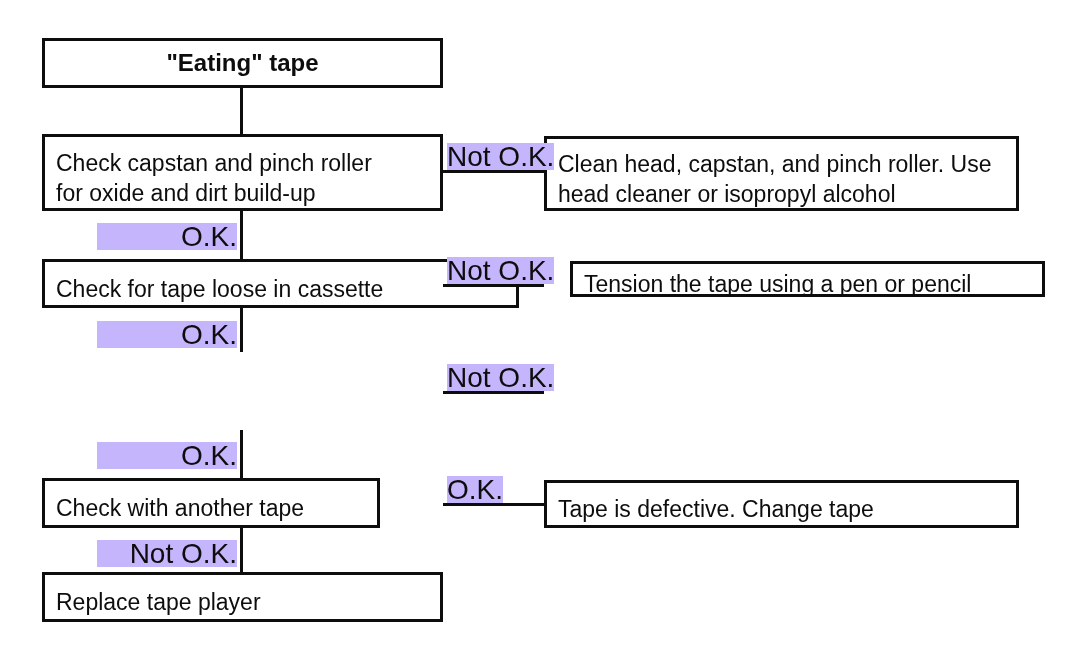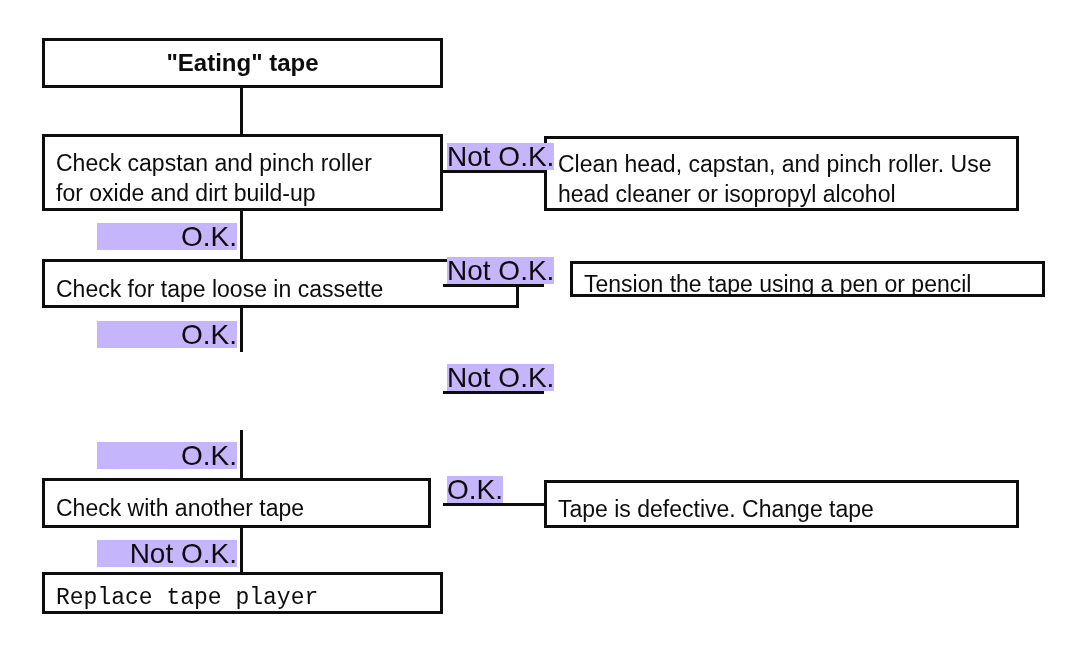--- a/index.html
+++ b/index.html
@@ -33,22 +33,22 @@
     justify-content: center;
     font-weight: bold;
     font-size: 24px;
     padding: 2px 8px;
   }
   
   .b-start { left: 42px;  top: 38px;  width: 401px; height: 50px; }
   .b-c1    { left: 42px;  top: 134px; width: 401px; height: 77px; }
   .b-c2    { left: 42px;  top: 259px; width: 477px; height: 49px; }
   .b-c3    { left: 42px;  top: 352px; width: 401px; height: 78px; }
-  .b-c4    { left: 42px;  top: 478px; width: 389px; height: 50px; }
-  .b-c5    { left: 42px;  top: 572px; width: 401px; height: 42px; font-family: Liberation Mono, monospace; }
+  .b-c4    { left: 42px;  top: 478px; width: 338px; height: 50px; }
+  .b-c5    { left: 42px;  top: 572px; width: 401px; height: 50px; }
   
   .b-r1 { left: 544px; top: 136px; width: 475px; height: 75px; padding-right: 14px; }
   .b-r2 { left: 532px; top: 261px; width: 475px; height: 36px; margin-left: 38px; }
   .b-r3 { left: 544px; top: 354px; width: 475px; height: 76px; padding-right: 40px; }
   .b-r4 { left: 544px; top: 480px; width: 475px; height: 48px; }
   
   .vline {
     position: absolute;
     width: 3px;
     background: #0d0d0d;

